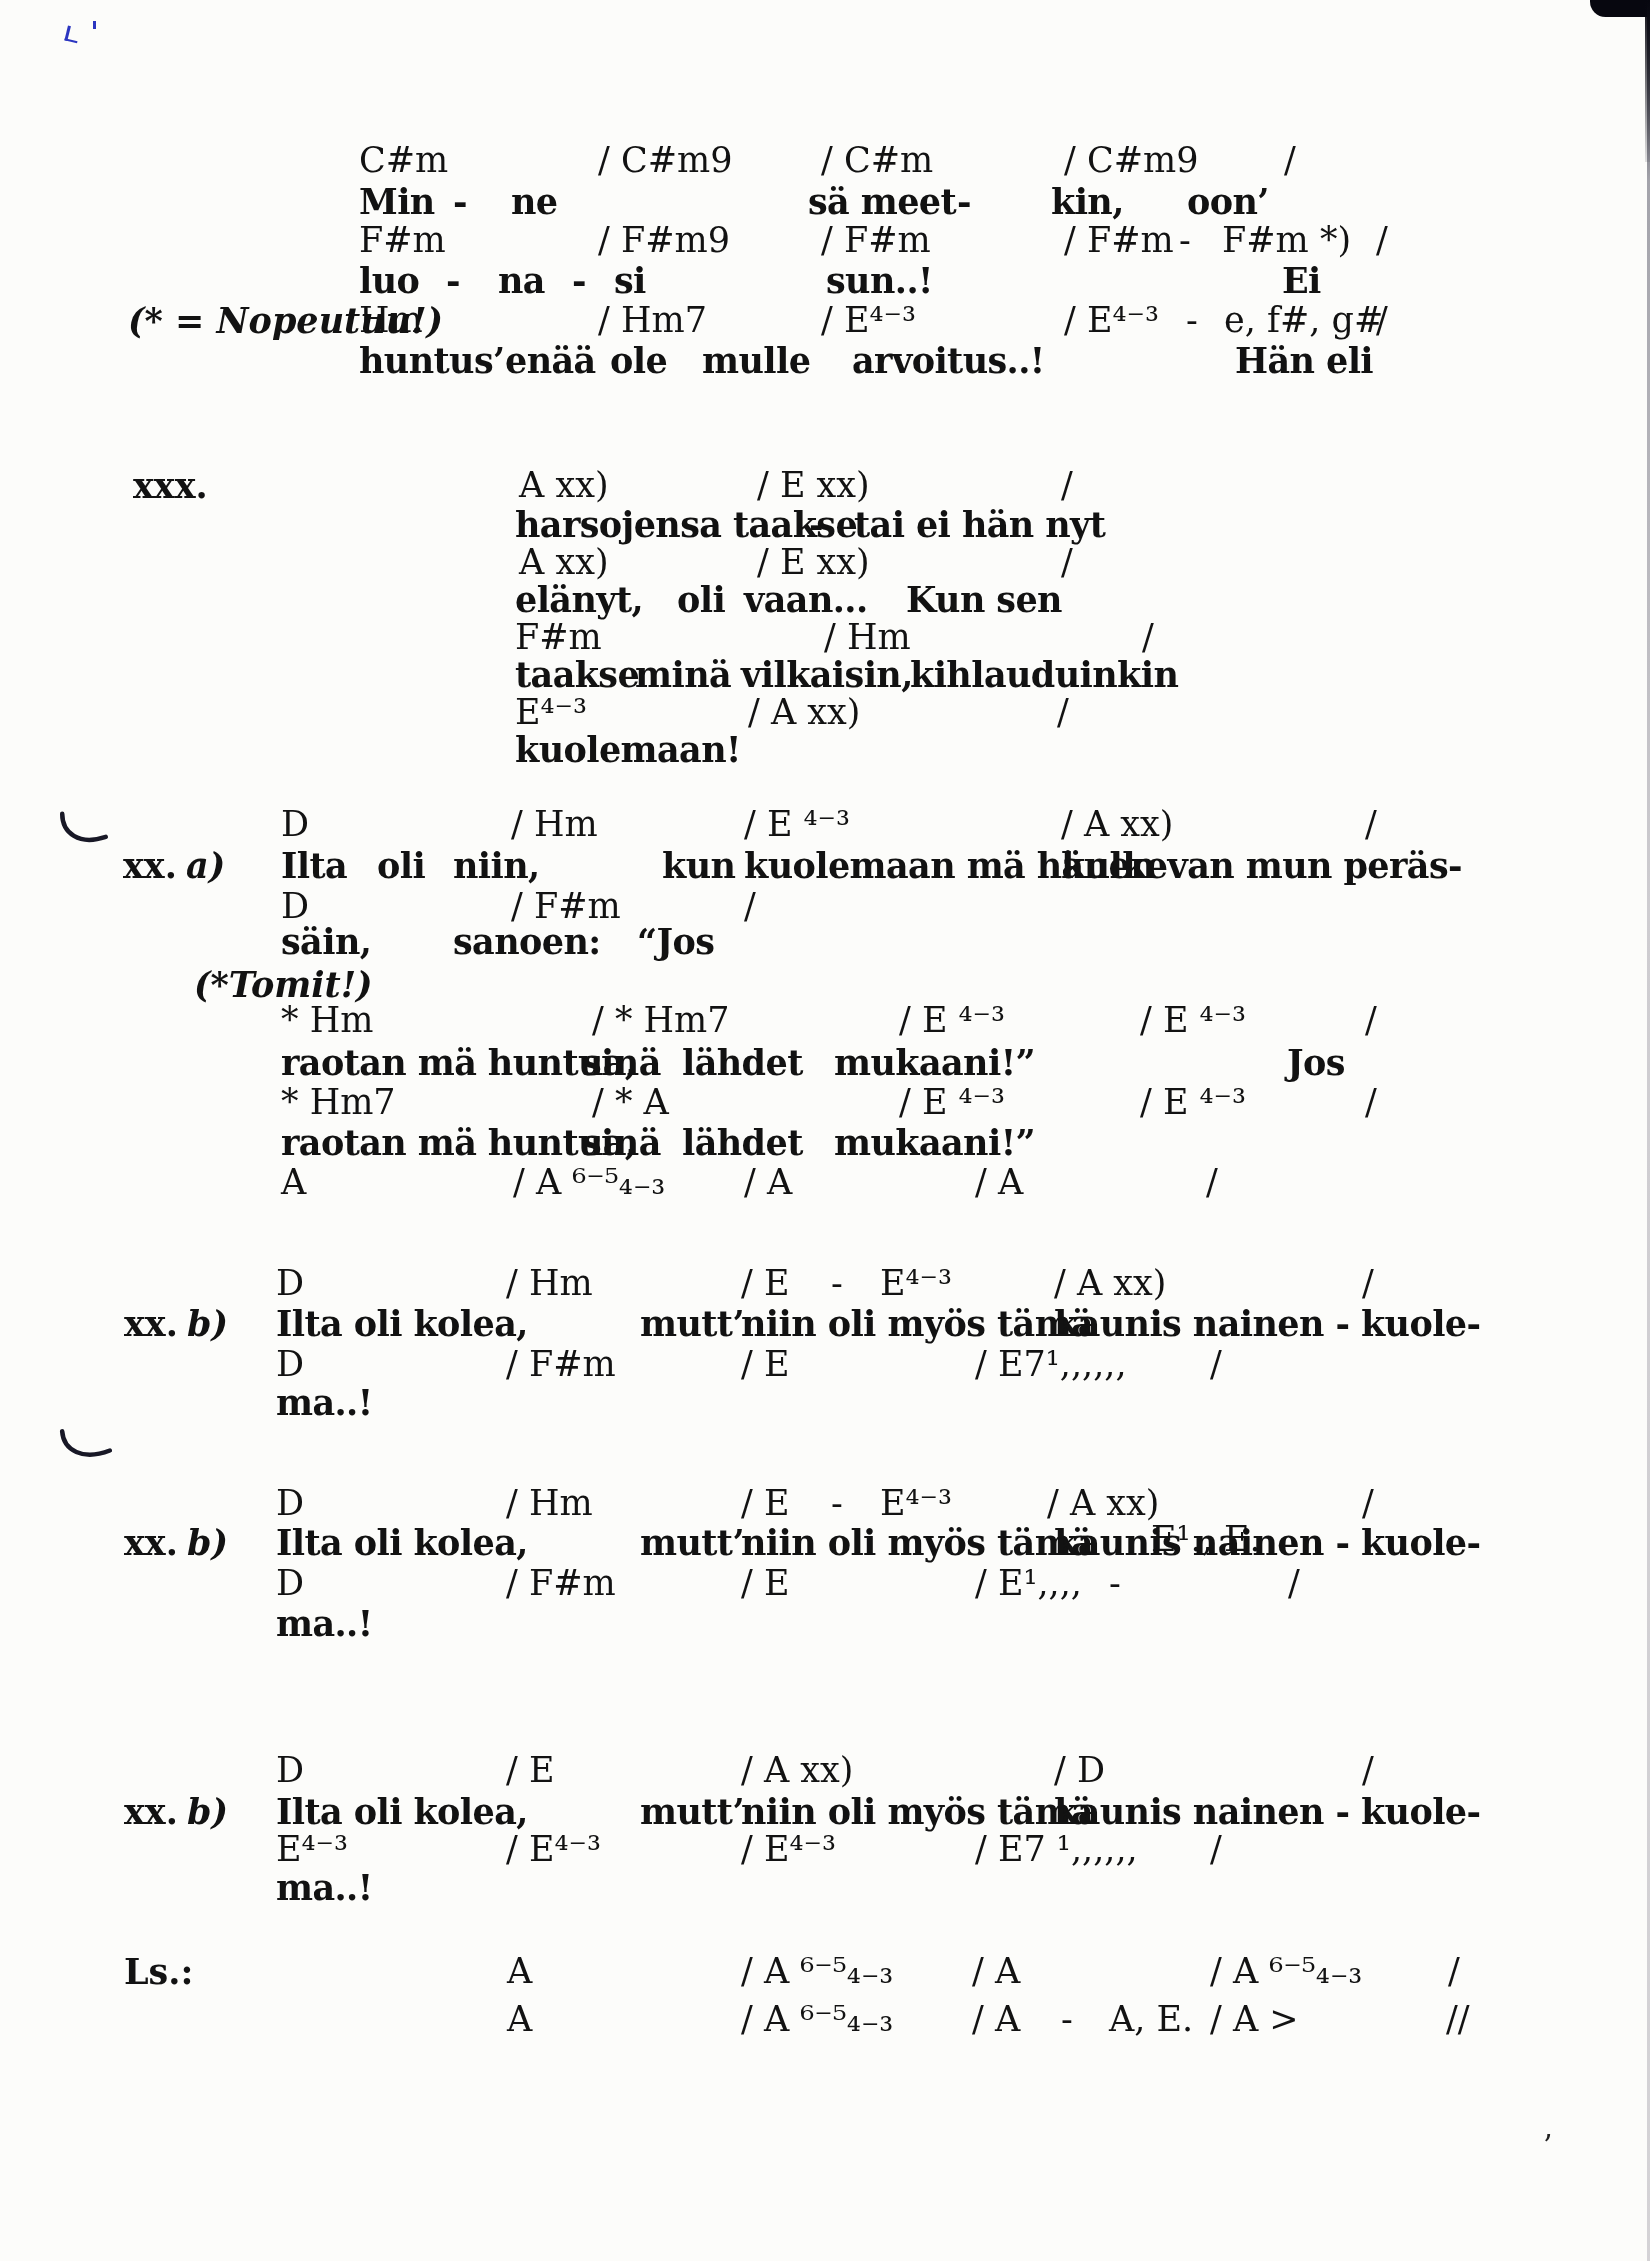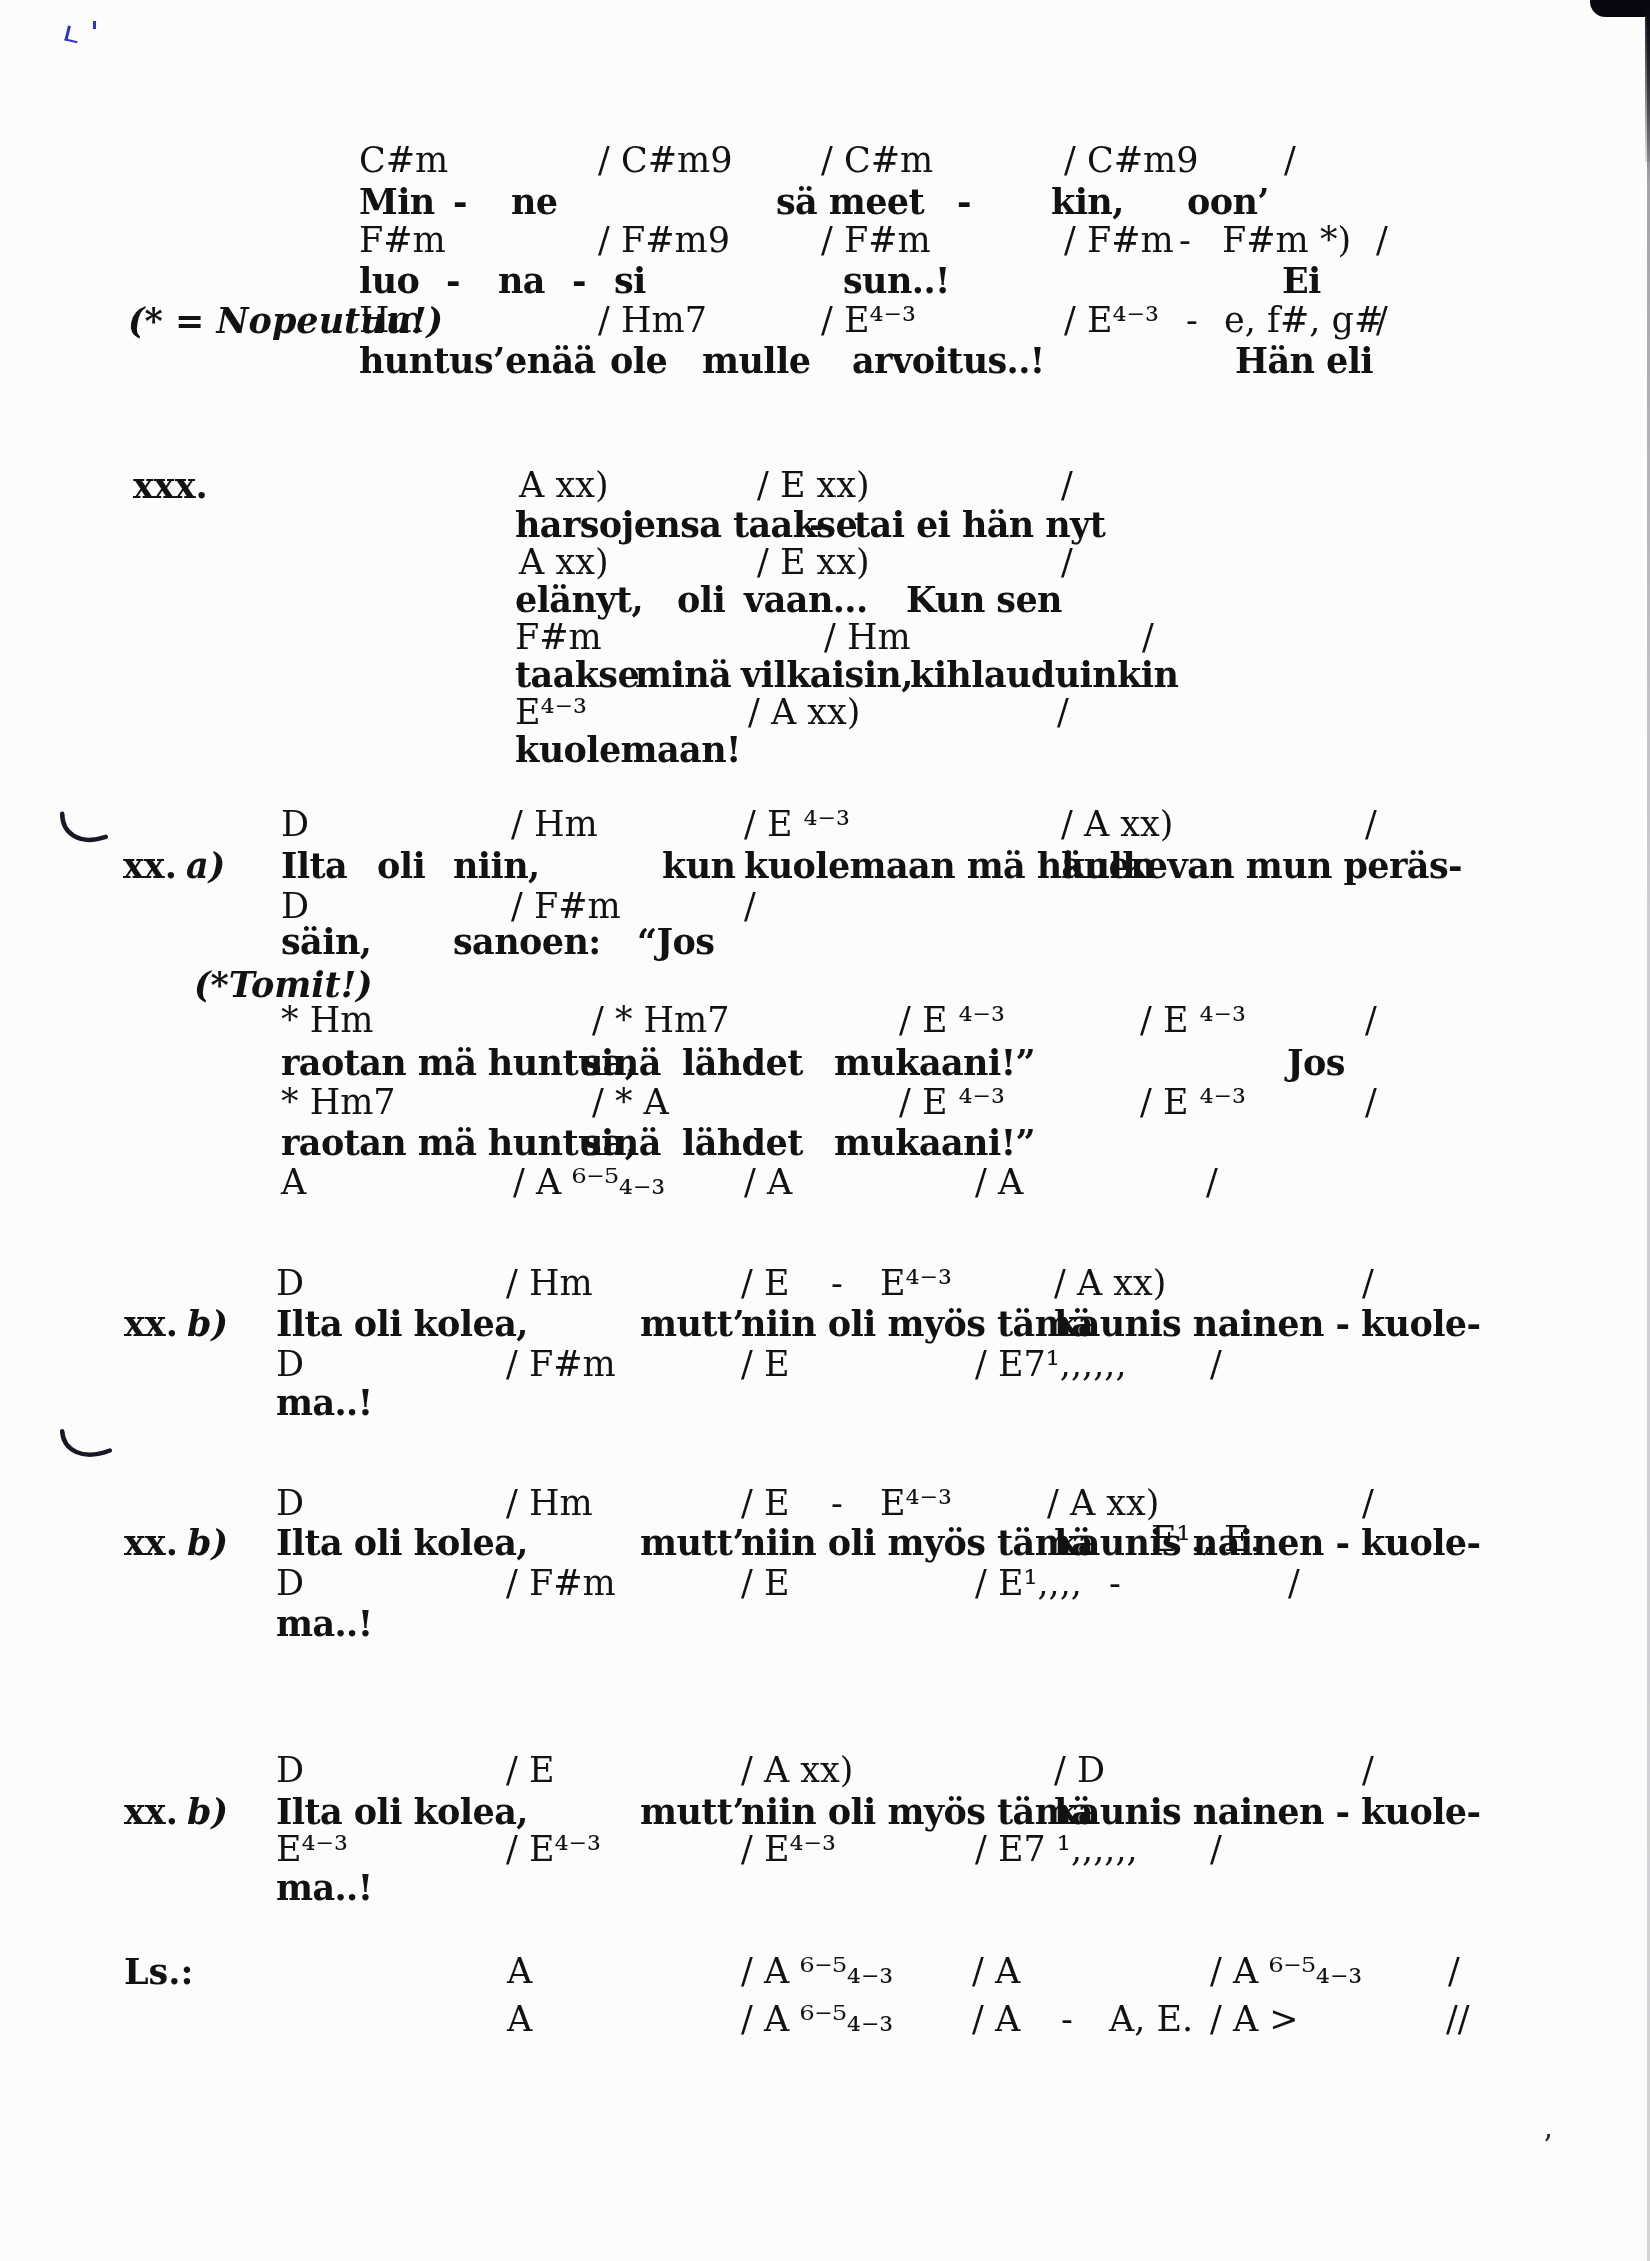--- a/index.html
+++ b/index.html
@@ -41,39 +41,39 @@
 
   <span class="t" style="left:359px;top:143px">C#m</span>
   <span class="t" style="left:598px;top:143px">/ C#m9</span>
   <span class="t" style="left:821px;top:143px">/ C#m</span>
   <span class="t" style="left:1064px;top:143px">/ C#m9</span>
   <span class="t" style="left:1284px;top:143px">/</span>
 
   <span class="t ly" style="left:359px;top:184px">Min</span>
   <span class="t ly" style="left:453px;top:184px">-</span>
   <span class="t ly" style="left:511px;top:184px">ne</span>
-  <span class="t ly" style="left:776px;top:184px">sä meet</span>
+  <span class="t ly" style="left:808px;top:184px">sä meet</span>
   <span class="t ly" style="left:957px;top:184px">-</span>
   <span class="t ly" style="left:1051px;top:184px">kin,</span>
   <span class="t ly" style="left:1187px;top:184px">oon’</span>
 
   <span class="t" style="left:359px;top:223px">F#m</span>
   <span class="t" style="left:598px;top:223px">/ F#m9</span>
   <span class="t" style="left:821px;top:223px">/ F#m</span>
   <span class="t" style="left:1064px;top:223px">/ F#m</span>
   <span class="t" style="left:1179px;top:223px">-</span>
   <span class="t" style="left:1222px;top:223px">F#m *)</span>
   <span class="t" style="left:1376px;top:223px">/</span>
 
   <span class="t ly" style="left:359px;top:263px">luo</span>
   <span class="t ly" style="left:446px;top:263px">-</span>
   <span class="t ly" style="left:498px;top:263px">na</span>
   <span class="t ly" style="left:572px;top:263px">-</span>
   <span class="t ly" style="left:614px;top:263px">si</span>
-  <span class="t ly" style="left:843px;top:263px">sun..!</span>
+  <span class="t ly" style="left:826px;top:263px">sun..!</span>
   <span class="t ly" style="left:1282px;top:263px">Ei</span>
 
   <span class="t it" style="left:128px;top:303px">(* = Nopeutuu!)</span>
   <span class="t" style="left:359px;top:303px">Hm</span>
   <span class="t" style="left:598px;top:303px">/ Hm7</span>
   <span class="t" style="left:821px;top:303px">/ E⁴⁻³</span>
   <span class="t" style="left:1064px;top:303px">/ E⁴⁻³</span>
   <span class="t" style="left:1186px;top:303px">-</span>
   <span class="t" style="left:1224px;top:303px">e, f#, g#</span>
   <span class="t" style="left:1376px;top:303px">/</span>

